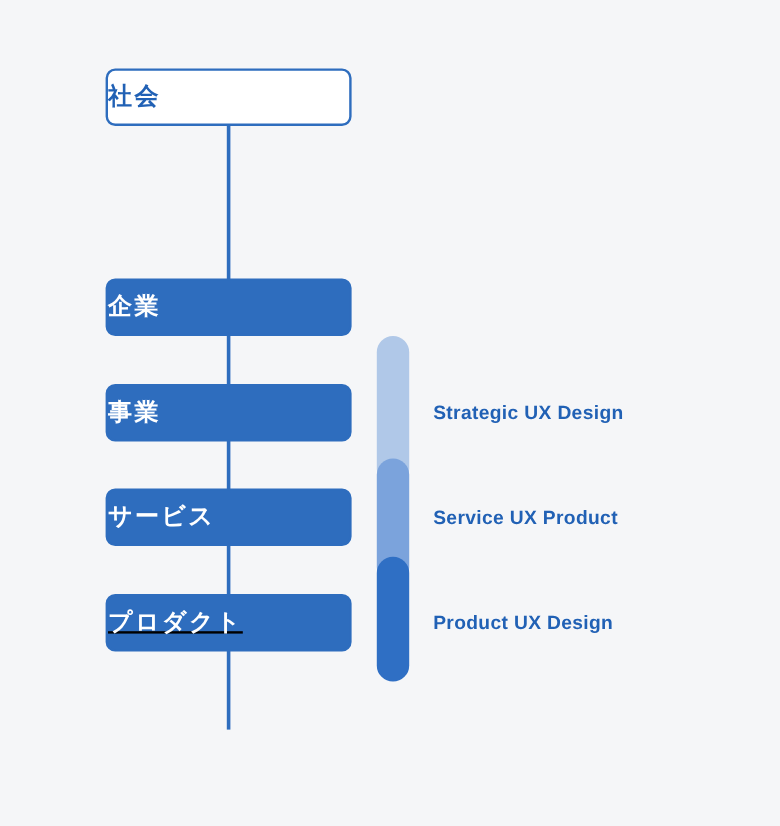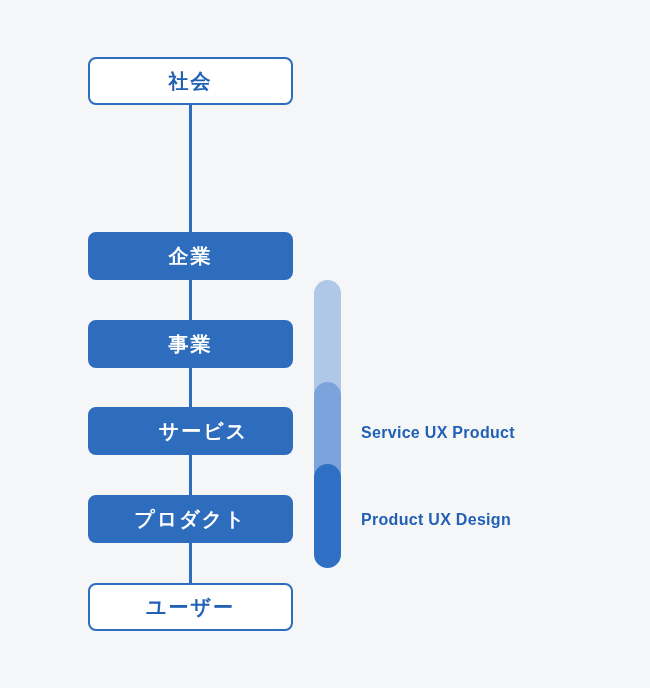--- a/index.html
+++ b/index.html
@@ -33,21 +33,21 @@
   
   .stage-box {
     position: absolute;
     left: 88px;
     width: 205px;
     height: 48px;
     border-radius: 8px;
     box-sizing: border-box;
     display: flex;
     align-items: center;
-    justify-content: center;
+    justify-content: flex-start;
     z-index: 2;
   }
   .stage-box .stage-label {
     font-size: 20px;
     font-weight: bold;
     letter-spacing: 2px;
     line-height: 1;
   }
 
   .stage-box.outline {
@@ -107,34 +107,32 @@
 
 
   <div class="stage-box filled" style="top:232px;">
     <span class="stage-label">企業</span>
   </div>
 
   <div class="stage-box filled" style="top:320px;">
     <span class="stage-label">事業</span>
   </div>
 
-  <div class="stage-box filled" style="top:407px;padding-left:26px;">
+  <div class="stage-box filled" style="top:407px;">
     <span class="stage-label">サービス</span>
   </div>
 
-  <div class="stage-box filled" style="top:495px;">
+  <div class="stage-box filled" style="top:495px;text-decoration:underline;">
     <span class="stage-label">プロダクト</span>
   </div>
 
-  <div class="stage-box outline" style="top:583px;">
-    <span class="stage-label">ユーザー</span>
-  </div>
 
   <div class="scope-bar">
     <div class="scope-seg" style="top:0px;   height:124px; background:#b0c8e8; z-index:1;"></div>
     <div class="scope-seg" style="top:102px; height:104px; background:#7ba3dc; z-index:2;"></div>
     <div class="scope-seg" style="top:184px; height:104px; background:#2f6fc4; z-index:3;"></div>
   </div>
 
+  <div class="scope-label" style="top:336px;">Strategic UX Design</div>
   <div class="scope-label" style="top:424px;">Service UX Product</div>
   <div class="scope-label" style="top:511px;text-align:right;">Product UX Design</div>
 
 </div>
 
 </body></html>

